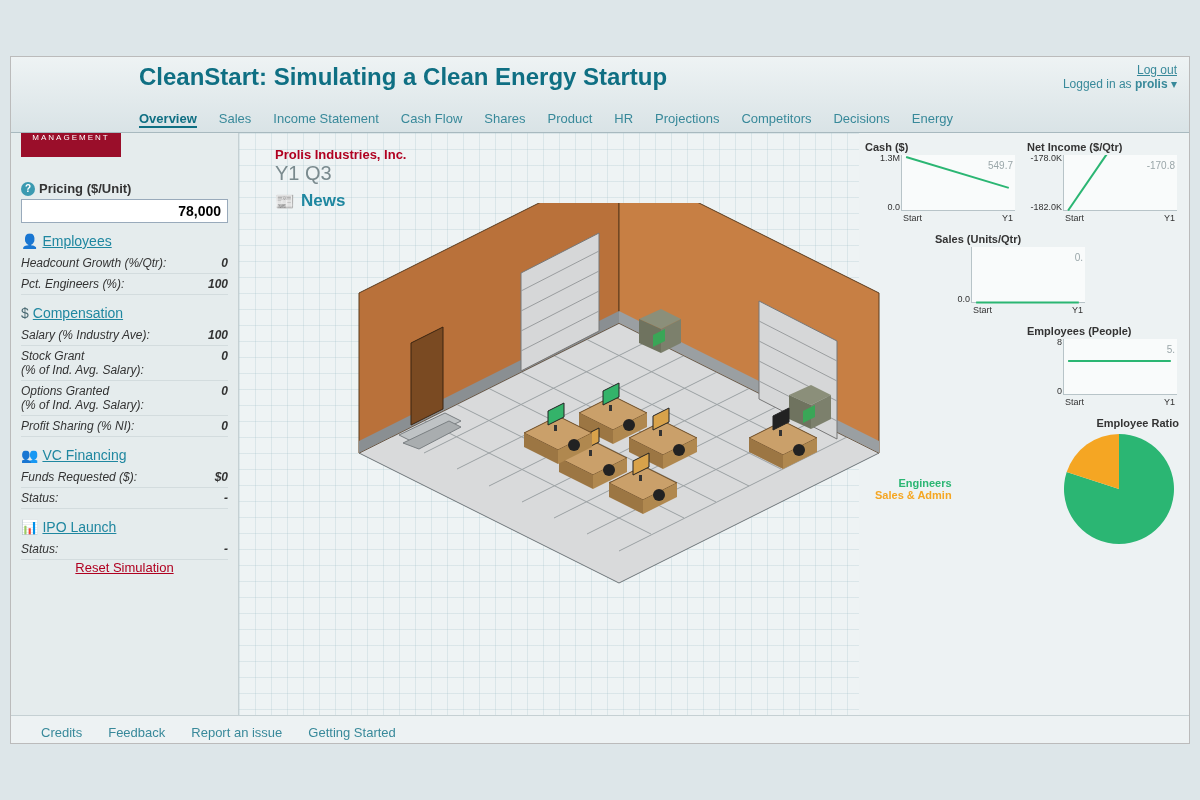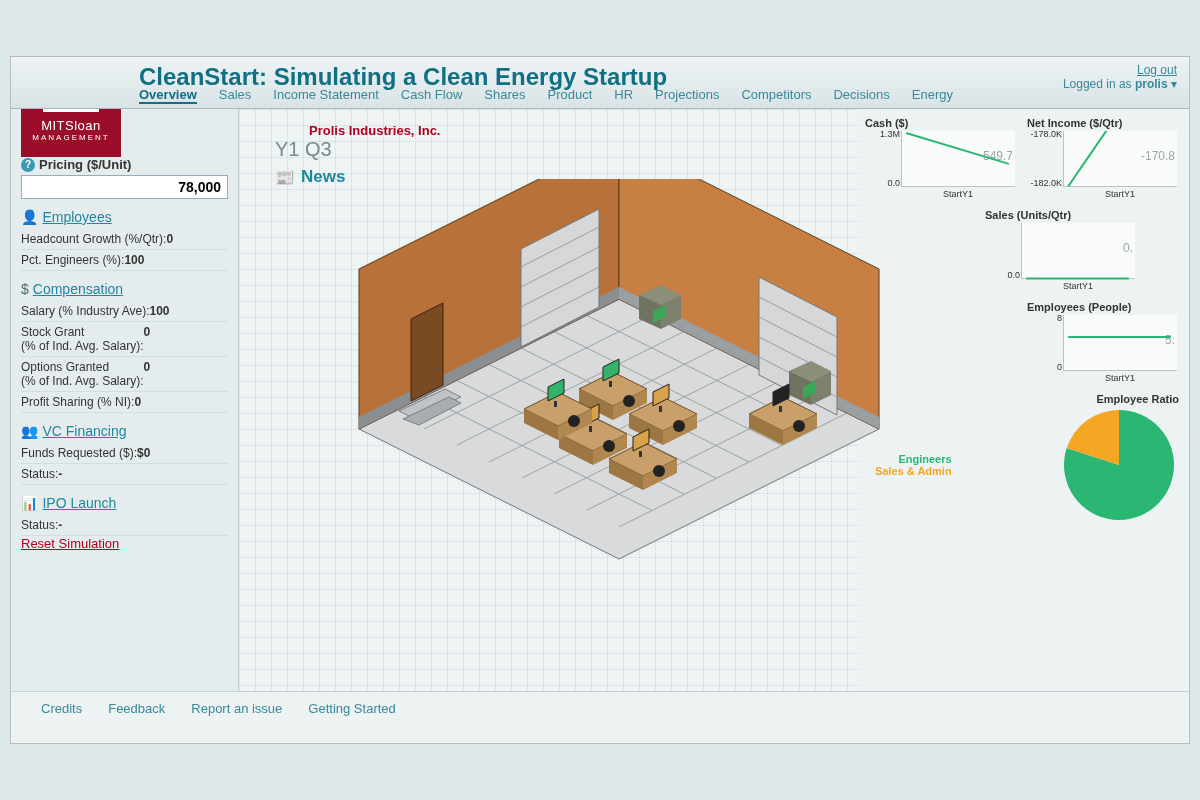--- a/index.html
+++ b/index.html
@@ -37,21 +37,21 @@
     width: 46px; height: 22px; border-radius: 46px 46px 0 0;
     background: #fff; margin: 0 auto 2px;
   }
   .logo .cols { display:flex; justify-content:center; gap:3px; margin-bottom:2px;}
   .logo .cols span{ width:4px;height:16px;background:#fff;display:inline-block;}
   .logo .base { width:56px;height:3px;background:#fff;margin:0 auto 6px;}
   .logo .t1 { font-size:13px; font-weight:normal; letter-spacing:.5px;}
   .logo .t2 { font-size:8px; letter-spacing:2px;}
   
   .hdr {
-    height: 52px;
+    height: 76px;
     padding-left: 128px;
     background: linear-gradient(#eef3f4,#d9e3e6);
     border-bottom: 1px solid #a8b9bf;
     position: relative;
   }
   .hdr h1 {
     color: #0f6f83;
     font-size: 24px;
     font-weight: bold;
     padding-top: 6px;
@@ -74,48 +74,48 @@
     background: #e5eced;
     border-right:1px solid #c5d0d3;
     padding: 48px 10px 8px 10px;
     font-size:12px;
   }
   .side h3 {
     color:#1f87a0; font-size:14px; text-decoration:underline;
     margin: 10px 0 4px; font-weight:normal; cursor:pointer;
   }
   .side h3 .ic { margin-right:4px; color:#4a6a73; text-decoration:none; display:inline-block;}
-  .row { display:flex; justify-content:flex-start; padding:3px 0; border-bottom:1px solid #d3dcde; color:#333;}
+  .row { display:flex; justify-content:space-between; padding:3px 0; border-bottom:1px solid #d3dcde; color:#333;font-style:italic;}
   .row .lab { color:#333; }
   .row .val { font-weight:bold; }
   .lab-top { font-weight:bold; font-size:13px; margin-bottom:3px; display:flex; align-items:center; gap:4px;}
   .lab-top .qm{ width:14px;height:14px;border-radius:50%;background:#3b9ab1;color:#fff;font-size:10px;display:inline-flex;align-items:center;justify-content:center;}
   input.price {
     width:100%; text-align:right; padding:3px 6px; font-size:14px;
     border:1px solid #9ab; background:#fff; font-weight:bold;
   }
   .advance-btn {
     display:block; width: 190px; margin: 16px auto 8px;
     background: linear-gradient(#3fc0ba,#1a8e88);
     color:#fff; text-align:center; padding:7px 0;
     border-radius:14px; border:1px solid #0b6e68;
     font-size:15px; font-weight:bold; cursor:pointer;
     box-shadow: inset 0 1px 0 rgba(255,255,255,.4), 0 2px 3px rgba(0,0,0,.3);
   }
-  .reset { display:block; text-align:left; color:#b00020; text-decoration:underline; font-size:13px; cursor:pointer;}
+  .reset { display:block; text-align:center; color:#b00020; text-decoration:underline; font-size:13px; cursor:pointer;}
   
   .main { flex:1; position:relative;
     background-image:
       linear-gradient(rgba(160,190,198,.25) 1px, transparent 1px),
       linear-gradient(90deg, rgba(160,190,198,.25) 1px, transparent 1px);
     background-size: 16px 16px;
     background-color:#eef3f4;
   }
   .company { position:absolute; left:36px; top:14px; }
-  .company .nm{ color:#b00020; font-weight:bold; font-size:13px;margin-left:34px;}
+  .company .nm{ color:#b00020; font-weight:bold; font-size:13px;}
   .company .pd{ color:#7a8a8e; font-size:20px; }
   .news { position:absolute; left:36px; top:58px; color:#1f87a0; font-size:17px; font-weight:bold; cursor:pointer; display:flex; align-items:center; gap:6px;}
   .news .ic{ color:#9a6a2e; font-size:16px;}
   
   .room {
     position:absolute;
     left:110px; top:70px;
     width: 540px; height: 430px;
   }
   
@@ -123,23 +123,23 @@
   .charts .pair{ display:flex; gap:12px;}
   .mini {
     width: 150px; margin-bottom:10px;
   }
   .mini .ttl{ font-size:11px; font-weight:bold; color:#333; margin-bottom:2px;}
   .mini .plot{
     height:56px; border:1px solid #b8c4c8; border-top:none; border-right:none;
     background:#f9fbfb; position:relative;
   }
   .mini .yl{ position:absolute; left:-36px; font-size:9px; color:#333; width:34px; text-align:right;}
-  .mini .xl{ font-size:9px; color:#333; display:flex; justify-content:center; padding:2px 2px 0;}
+  .mini .xl{ font-size:9px; color:#333; display:flex; justify-content:space-between; padding:2px 2px 0;}
   .mini svg{ position:absolute; inset:0; }
-  .mini .endlab{ position:absolute; right:2px; top:18px; font-size:12px; color:#9aa6a9;}
+  .mini .endlab{ position:absolute; right:2px; top:5px; font-size:10px; color:#9aa6a9;}
   .pie-sec { margin-top:6px; position:relative;text-align:right;}
   .pie-sec .ttl{ font-size:11px; font-weight:bold; }
   .pie-sec .legend{ position:absolute; left:-90px; top:60px; font-size:11px; font-weight:bold;}
   .pie-sec .legend .e{ color:#2bb673;}
   .pie-sec .legend .s{ color:#f5a623;}
   .pie-wrap{ width:120px;height:120px; margin-left:auto; }
   
   .ftr {
     height: 34px; border-top:1px solid #c5d0d3;
     padding-left: 30px; display:flex; align-items:center; gap:26px;
@@ -405,21 +405,21 @@
                 <svg viewBox="0 0 110 56" preserveAspectRatio="none">
                   <polyline points="4,54 104,-91.6" fill="none" stroke="#2bb673" stroke-width="2"></polyline>
                 </svg>
               </div>
               <div class="xl" style="margin-left:36px;">
                 <span>Start</span>
                 <span>Y1</span>
               </div>
             </div>
       </div>
-      <div class="mini" style="margin-left:120px" id="mini-sales">
+      <div class="mini" style="margin-left:70px" id="mini-sales">
             <div class="ttl">Sales (Units/Qtr)</div>
             <div class="plot" style="margin-left:36px;">
               <span class="yl" style="top:-2px"></span>
               <span class="yl" style="bottom:-2px">0.0</span>
               <span class="endlab">0.</span>
               <svg viewBox="0 0 110 56" preserveAspectRatio="none">
                 <polyline points="4,54 104,54" fill="none" stroke="#2bb673" stroke-width="2"></polyline>
               </svg>
             </div>
             <div class="xl" style="margin-left:36px;">

